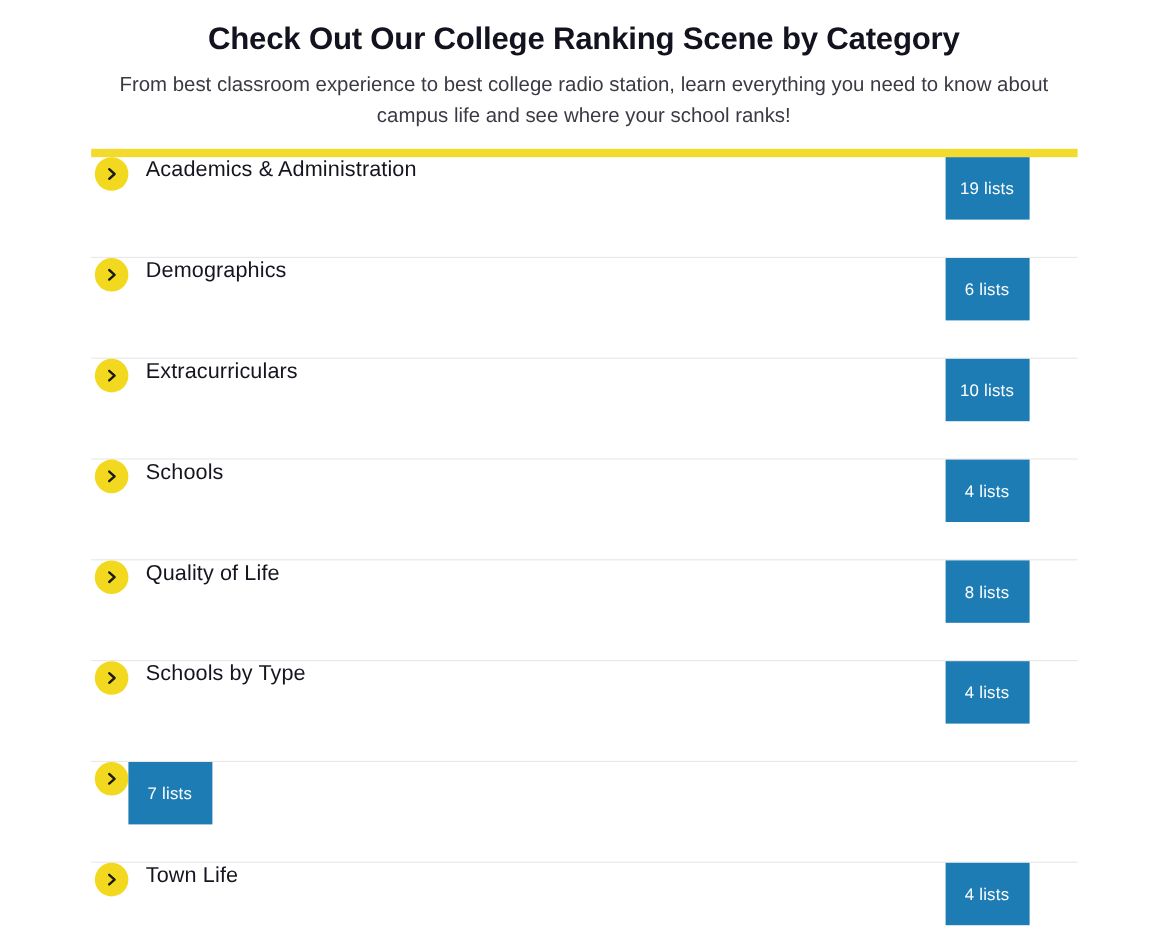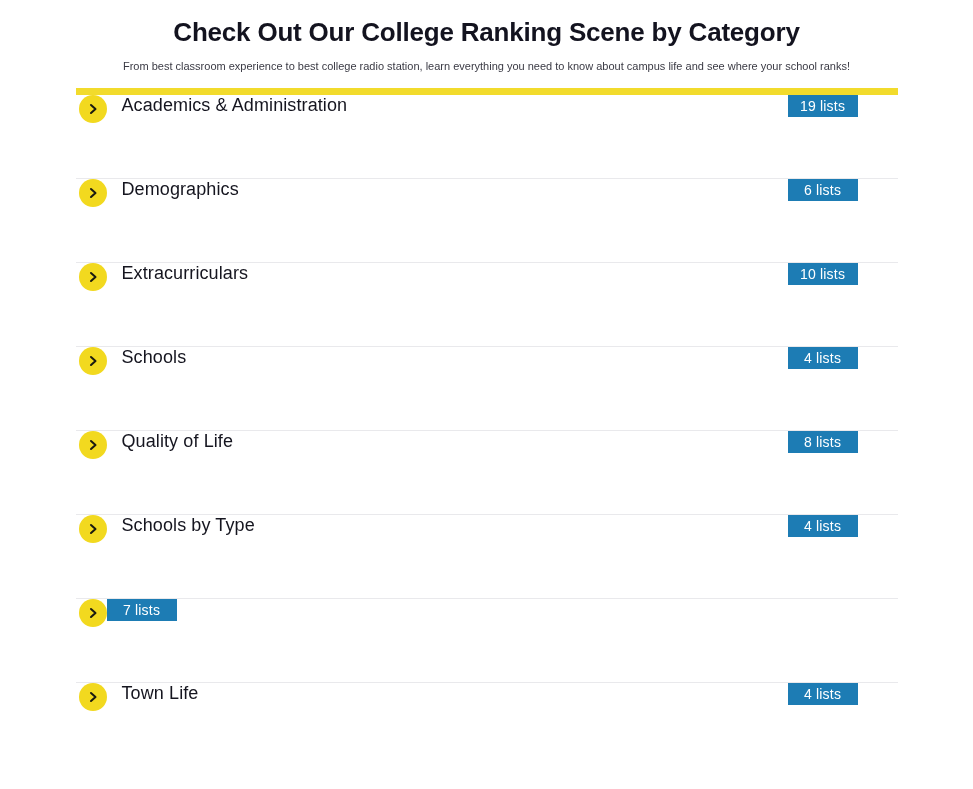--- a/index.html
+++ b/index.html
@@ -32,21 +32,21 @@
     font-size: 26px;
     font-weight: bold;
     text-align: center;
     color: #13131f;
     letter-spacing: -0.2px;
     line-height: 1.15;
     margin: 0 0 10px 0;
   }
 
   .page-subtitle {
-    font-size: 11px;
+    font-size: 17px;
     line-height: 1.55;
     color: #3a3a44;
     text-align: center;
     margin: 4px auto;
     width: 824px;
     font-weight: normal;
   }
 
   .accent-bar {
     width: 822px;
@@ -97,21 +97,21 @@
     letter-spacing: 0.1px;
     flex: 1 1 auto;
   }
 
   .count-badge {
     flex: 0 0 auto;
     background: #1d7cb4;
     color: #ffffff;
     font-size: 14px;
     min-width: 70px;
-    height: 22px;
+    height: 52px;
     display: flex;
     align-items: center;
     justify-content: center;
     margin-right: 40px;
     padding: 0 10px;
     letter-spacing: 0.2px;
   }
 </style>
 </head>
 <body>

